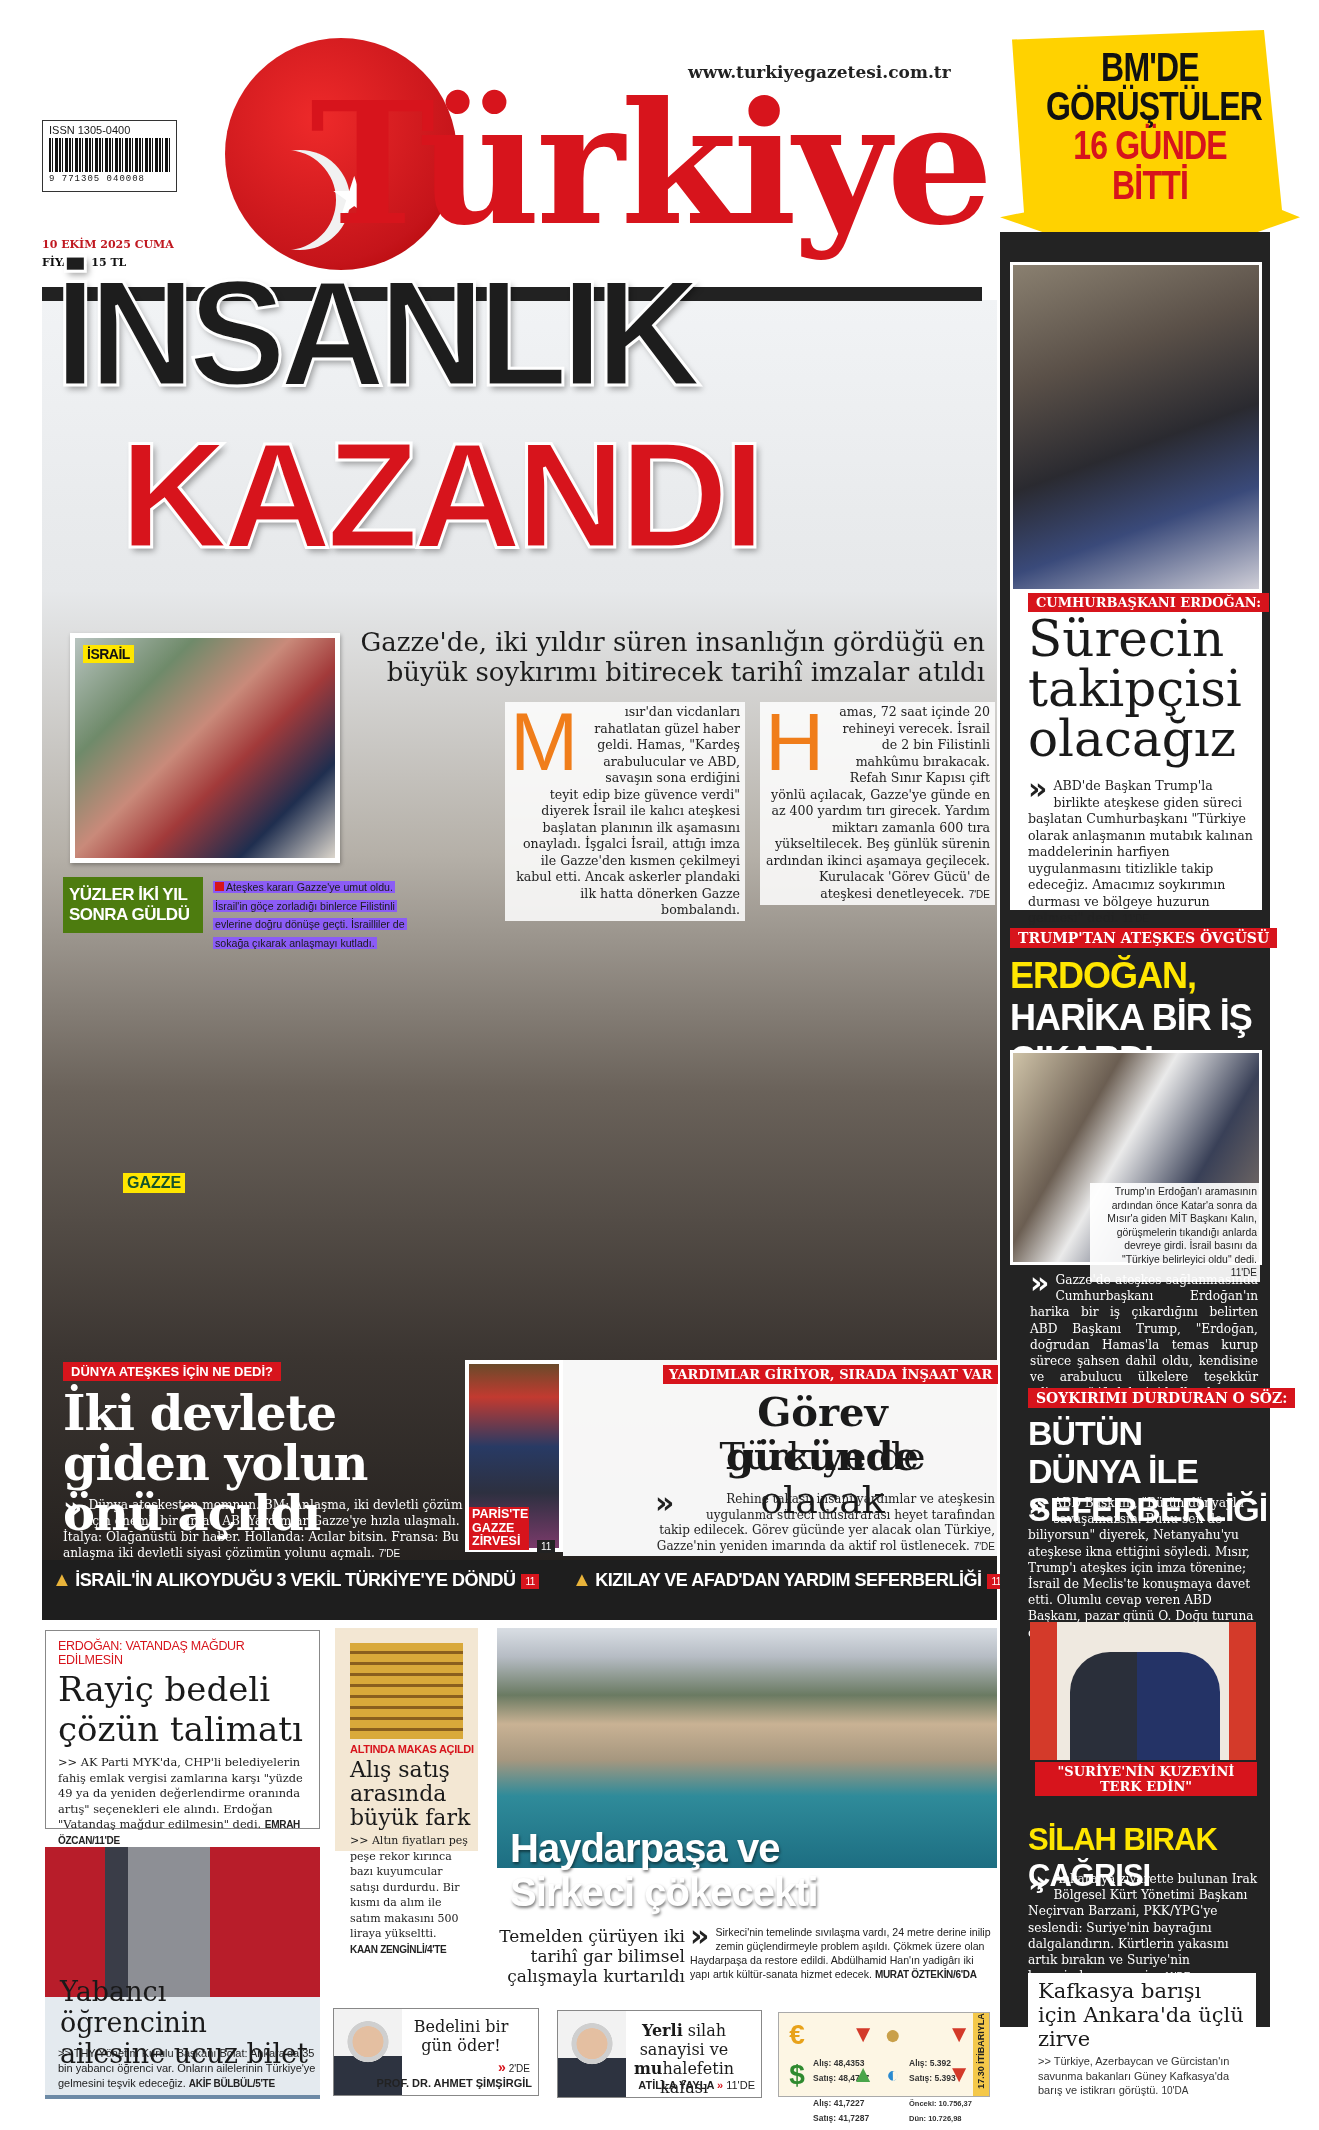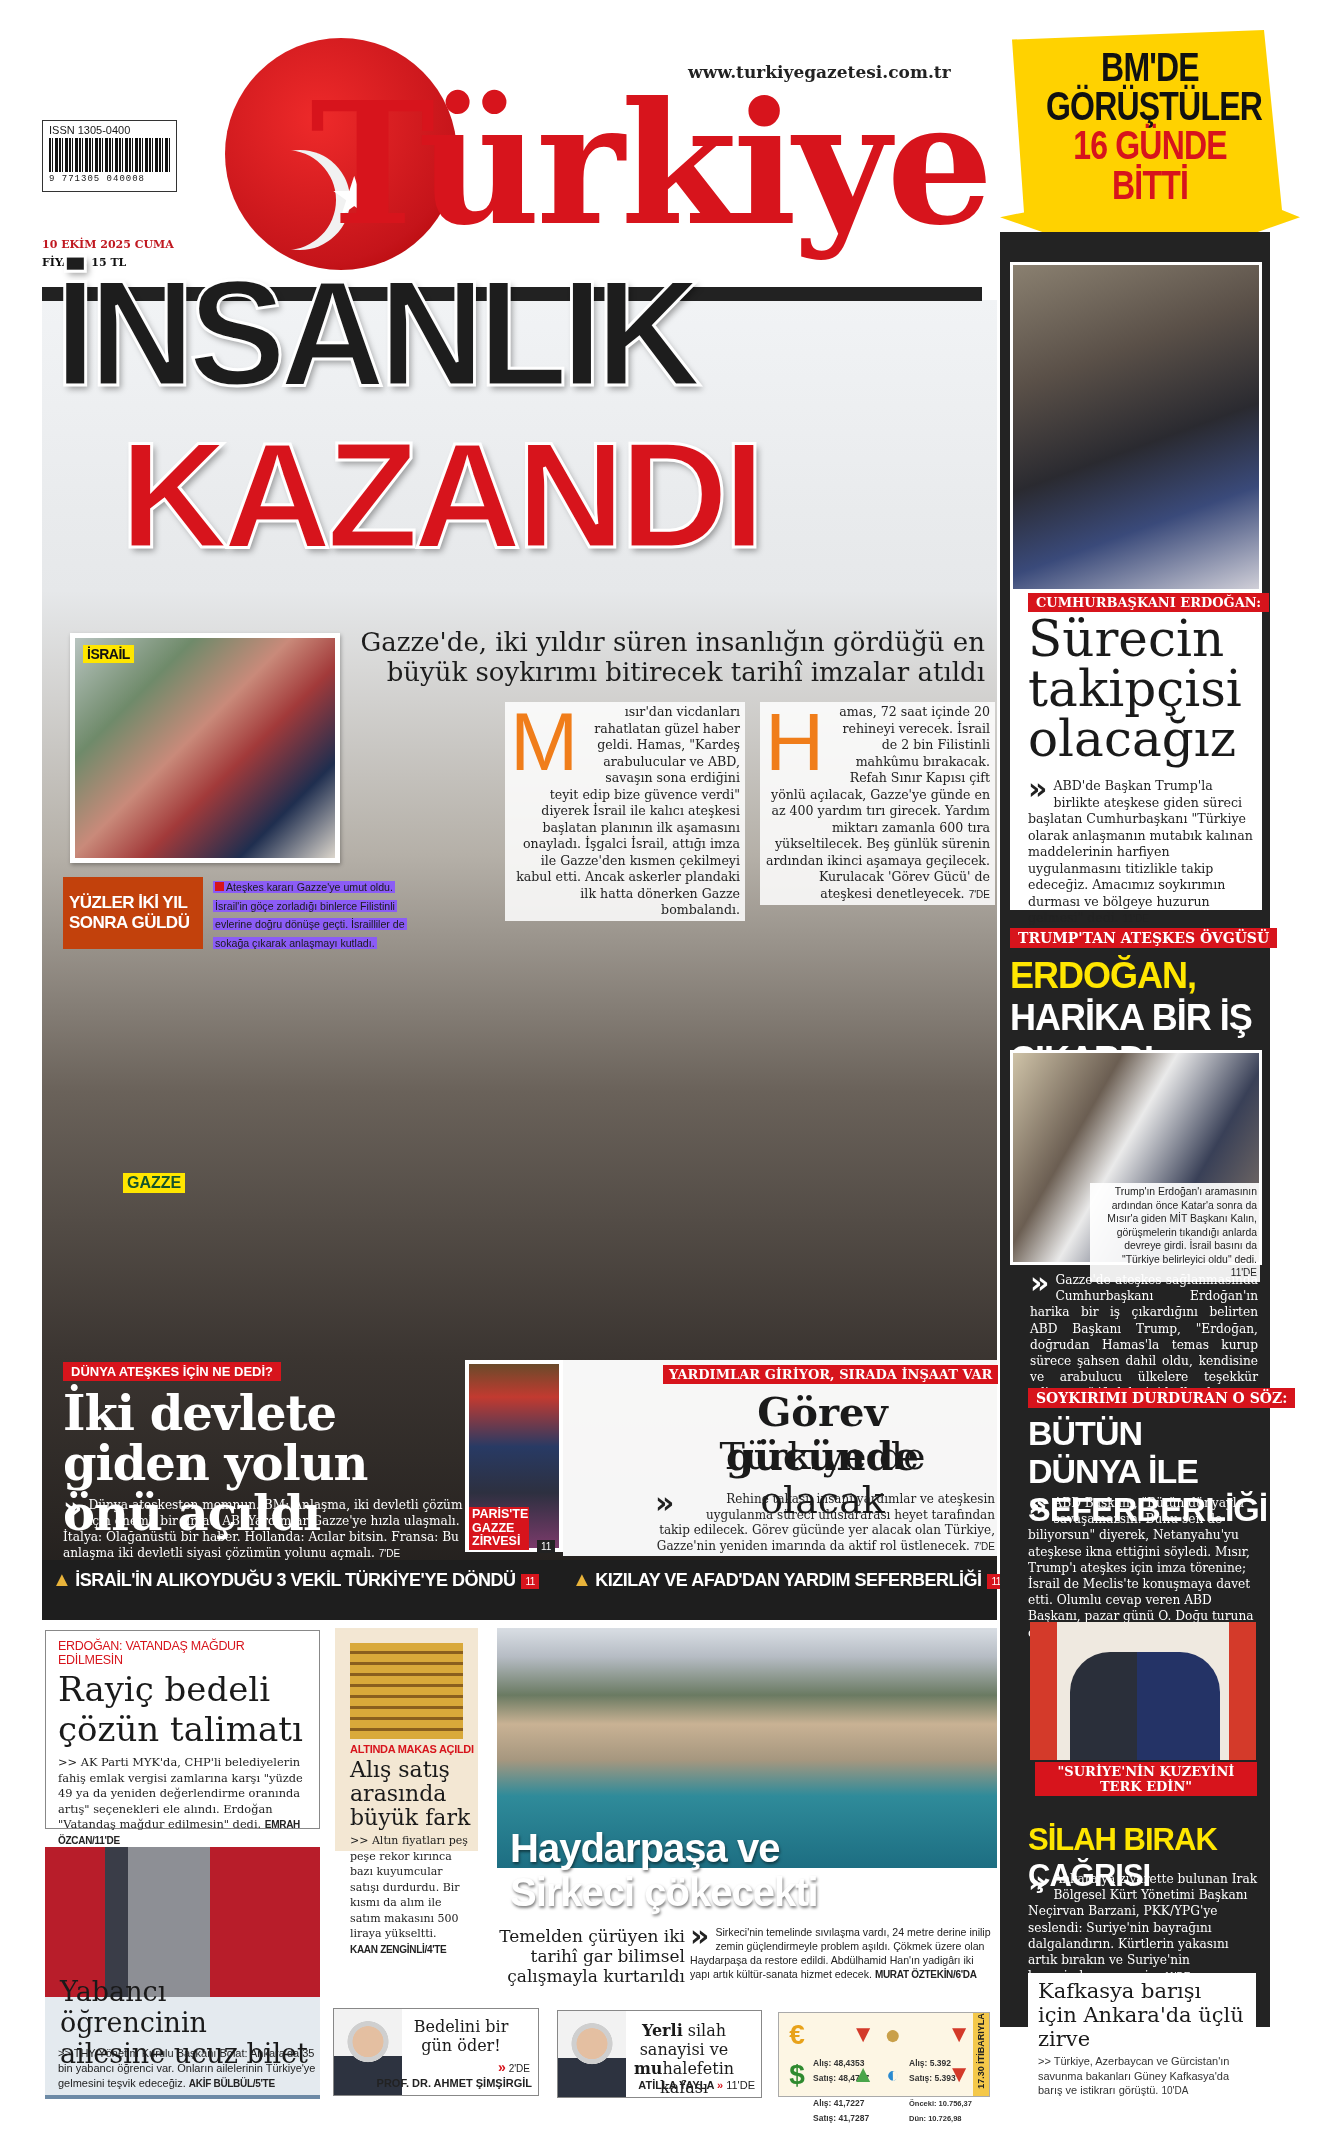--- a/index.html
+++ b/index.html
@@ -64,21 +64,21 @@
 
   #photo-israil { left: 70px; top: 633px; width: 270px; height: 230px; background: linear-gradient(135deg, #b8c4c0 0%, #6f8a6a 25%, #c98a7a 45%, #a23a3a 60%, #1f2e4f 80%, #dcd6cc 100%); border: 5px solid #fff; box-shadow: 1px 2px 4px rgba(0,0,0,0.3); }
   #israil-label { left: 83px; top: 645px; background: #ffe600; font-family: "Liberation Sans", sans-serif; font-weight: bold; font-size: 14px; padding: 1px 4px; color: #111; letter-spacing: -0.5px; }
 
   #subhead { left: 345px; top: 627px; width: 640px; text-align: right; font-family: "DejaVu Serif", serif; font-size: 26px; line-height: 30px; color: #1c1c1c; }
   .col-text { font-size: 12.6px; line-height: 16.5px; color: #222; text-align: right; background: rgba(255,255,255,0.85); padding: 2px 5px; }
   .dropcap { float: left; font-family: "Liberation Sans", sans-serif; font-size: 82px; line-height: 72px; color: #f07d1a; margin: 2px 6px 0 0; font-weight: normal; }
   #col-1 { left: 505px; top: 702px; width: 240px; }
   #col-2 { left: 760px; top: 702px; width: 235px; }
 
-  #yuzler-tag { left: 63px; top: 877px; background: #c2410c; color: #fff; font-family: "Liberation Sans", sans-serif; font-weight: bold; font-size: 17px; line-height: 20px; padding: 16px 6px; letter-spacing: -0.5px; }
+  #yuzler-tag { left: 63px; top: 877px; background: #4d7c0f; color: #fff; font-family: "Liberation Sans", sans-serif; font-weight: bold; font-size: 17px; line-height: 20px; padding: 8px 6px; letter-spacing: -0.5px; }
   #gazze-caption { left: 213px; top: 878px; width: 195px; font-family: "Liberation Sans", sans-serif; font-size: 10.6px; line-height: 18.5px; }
   #gazze-caption span { background: #8b5cf6; padding: 0 2px; }
   #gazze-caption .sq { display: inline-block; width: 9px; height: 9px; background: #d7141c; margin-right: 2px; padding: 0; }
   #gazze-label { left: 123px; top: 1173px; background: #ffe600; font-family: "Liberation Sans", sans-serif; font-weight: bold; font-size: 16px; padding: 1px 4px; color: #14532d; }
 
   
   #dunya-tag { left: 63px; top: 1362px; font-size: 13px; }
   #dunya-title { left: 63px; top: 1388px; width: 400px; font-family: "DejaVu Serif", serif; font-weight: bold; font-size: 48px; line-height: 50px; color: #fff; letter-spacing: -1px; }
   #dunya-body { left: 63px; top: 1497px; width: 405px; font-size: 12.2px; line-height: 16px; color: #fff; }
 

